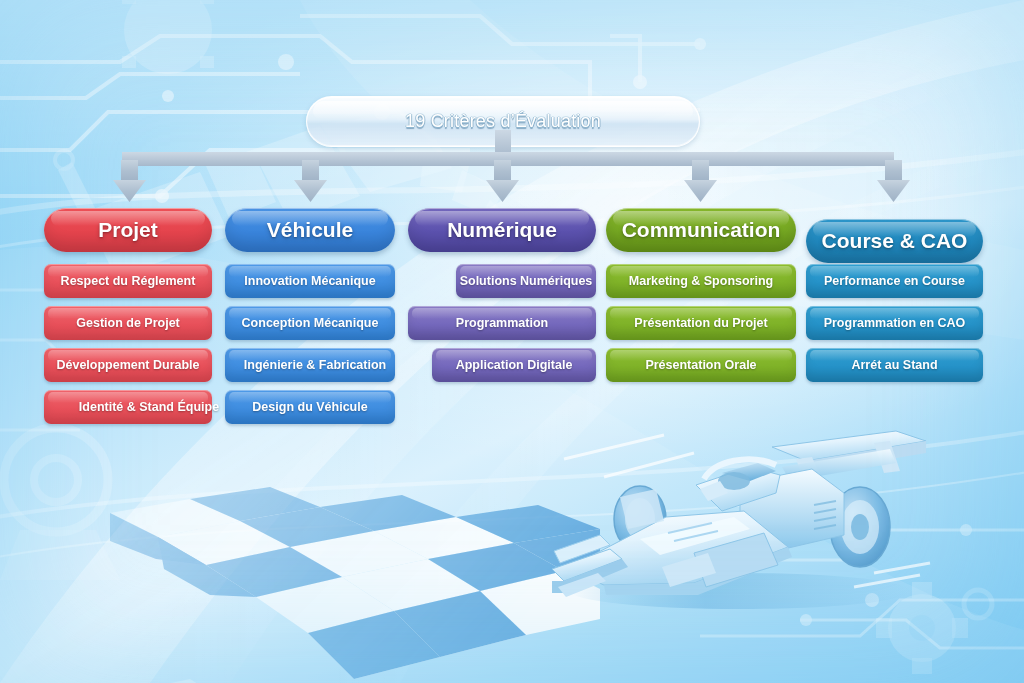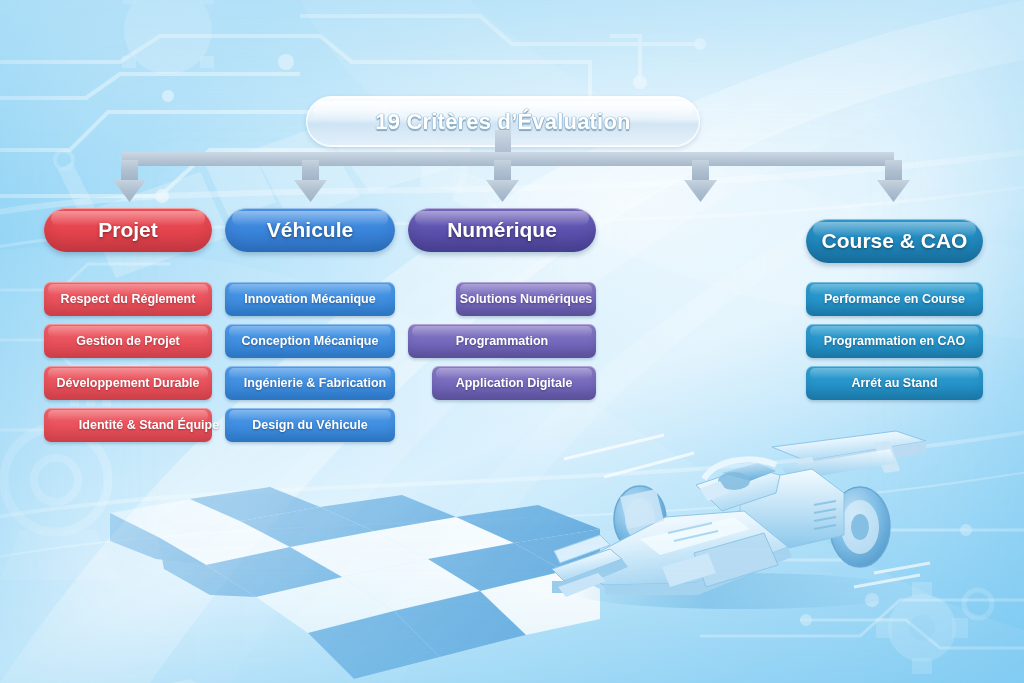--- a/index.html
+++ b/index.html
@@ -44,21 +44,21 @@
       inset 0 -1px 0 rgba(255,255,255,.6);
     display:flex;align-items:center;justify-content:center;
   }
   .title-pill::before{
     content:"";position:absolute;left:6px;right:6px;top:4px;height:18px;border-radius:20px 20px 14px 14px;
     background:linear-gradient(180deg,rgba(255,255,255,.85),rgba(255,255,255,0));
     pointer-events:none;
   }
   .title-text{
     position:relative;
-    font-size:22px;font-weight:bold;letter-spacing:.2px;
+    font-size:18px;font-weight:normal;letter-spacing:.2px;
     color:#ffffff;
     text-shadow:
       0 1px 0 #8fb6cf, 0 2px 1px rgba(60,110,150,.55),
       1px 0 0 #a9c7db, -1px 0 0 #a9c7db, 0 -1px 0 #cfe2ee;
     white-space:nowrap;
   }
 
   
   .cols{position:absolute;left:0;top:208px;width:1024px;height:240px;}
   .col{position:absolute;top:0;}
@@ -69,21 +69,21 @@
   }
   .head::after{
     content:"";position:absolute;left:7px;right:7px;top:3px;height:15px;border-radius:16px;
     background:linear-gradient(180deg,rgba(255,255,255,.40),rgba(255,255,255,0));
     pointer-events:none;
   }
   .head-text{
     position:relative;font-size:21px;font-weight:bold;color:#fff;white-space:nowrap;
     text-shadow:0 1px 2px rgba(0,0,0,.30), 0 2px 5px rgba(0,0,0,.18);
   }
-  .items{position:absolute;left:0;top:74px;width:100%;}
+  .items{position:absolute;left:0;top:56px;width:100%;}
   .item{
     position:relative;height:34px;border-radius:7px;margin-bottom:8px;
     display:flex;align-items:center;justify-content:center;
     box-shadow:0 2px 3px rgba(50,90,125,.26), inset 0 1px 0 rgba(255,255,255,.34), inset 0 -7px 11px rgba(0,0,0,.09);
   }
   .item::after{
     content:"";position:absolute;left:4px;right:4px;top:2px;height:11px;border-radius:5px;
     background:linear-gradient(180deg,rgba(255,255,255,.30),rgba(255,255,255,0));
     pointer-events:none;
   }
@@ -455,20 +455,36 @@
         </div>
         <div class="item" style="background:linear-gradient(180deg,#8a7cc6 0%,#7468bc 55%,#6256a6 100%);">
           <span class="item-text">Programmation</span>
         </div>
         <div class="item" style="background:linear-gradient(180deg,#8a7cc6 0%,#7468bc 55%,#6256a6 100%);margin-left:24px;">
           <span class="item-text">Application Digitale</span>
         </div>
       </div>
     </div>
 
+    <div class="col c3">
+      <div class="head" style="background:linear-gradient(180deg,#86b72c 0%,#76a822 52%,#649318 100%);">
+        <span class="head-text">Communication</span>
+      </div>
+      <div class="items">
+        <div class="item" style="background:linear-gradient(180deg,#8ebf31 0%,#7fb228 55%,#6da01e 100%);">
+          <span class="item-text">Marketing &amp; Sponsoring</span>
+        </div>
+        <div class="item" style="background:linear-gradient(180deg,#8ebf31 0%,#7fb228 55%,#6da01e 100%);">
+          <span class="item-text">Présentation du Projet</span>
+        </div>
+        <div class="item" style="background:linear-gradient(180deg,#8ebf31 0%,#7fb228 55%,#6da01e 100%);">
+          <span class="item-text">Présentation Orale</span>
+        </div>
+      </div>
+    </div>
 
     <div class="col c4">
       <div class="head" style="background:linear-gradient(180deg,#2d96ca 0%,#2088be 52%,#1a77a9 100%);margin-top:11px;">
         <span class="head-text">Course &amp; CAO</span>
       </div>
       <div class="items">
         <div class="item" style="background:linear-gradient(180deg,#31a0d2 0%,#2592c8 55%,#1c81b4 100%);">
           <span class="item-text">Performance en Course</span>
         </div>
         <div class="item" style="background:linear-gradient(180deg,#31a0d2 0%,#2592c8 55%,#1c81b4 100%);">

